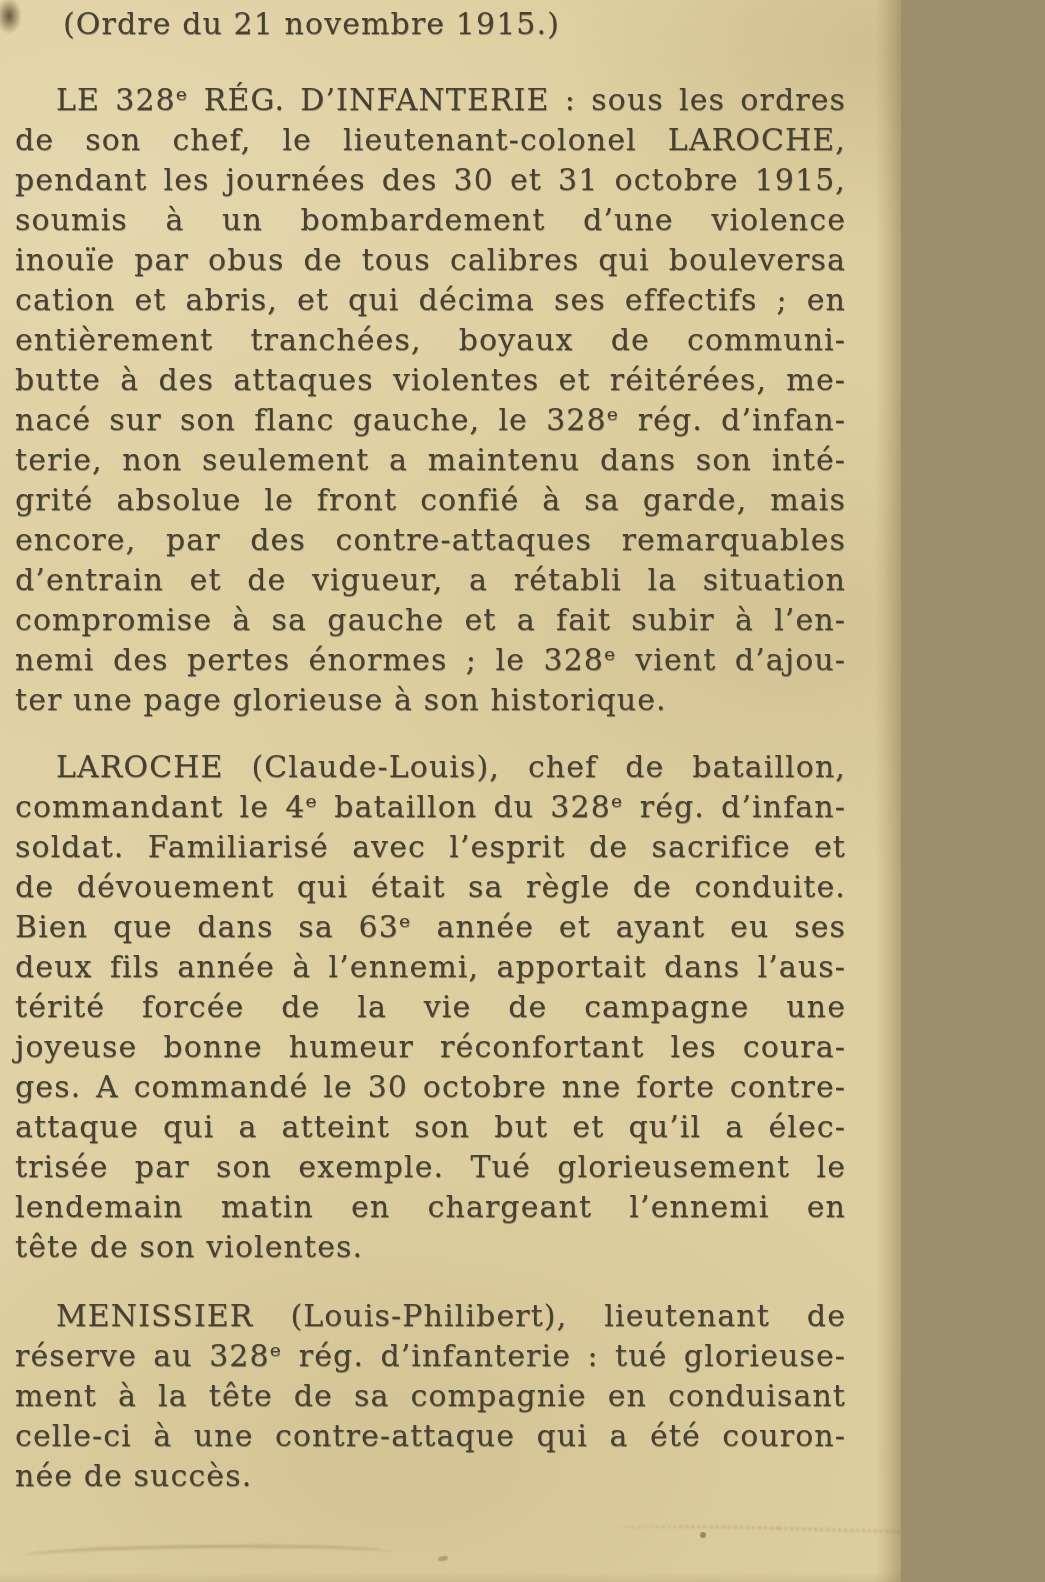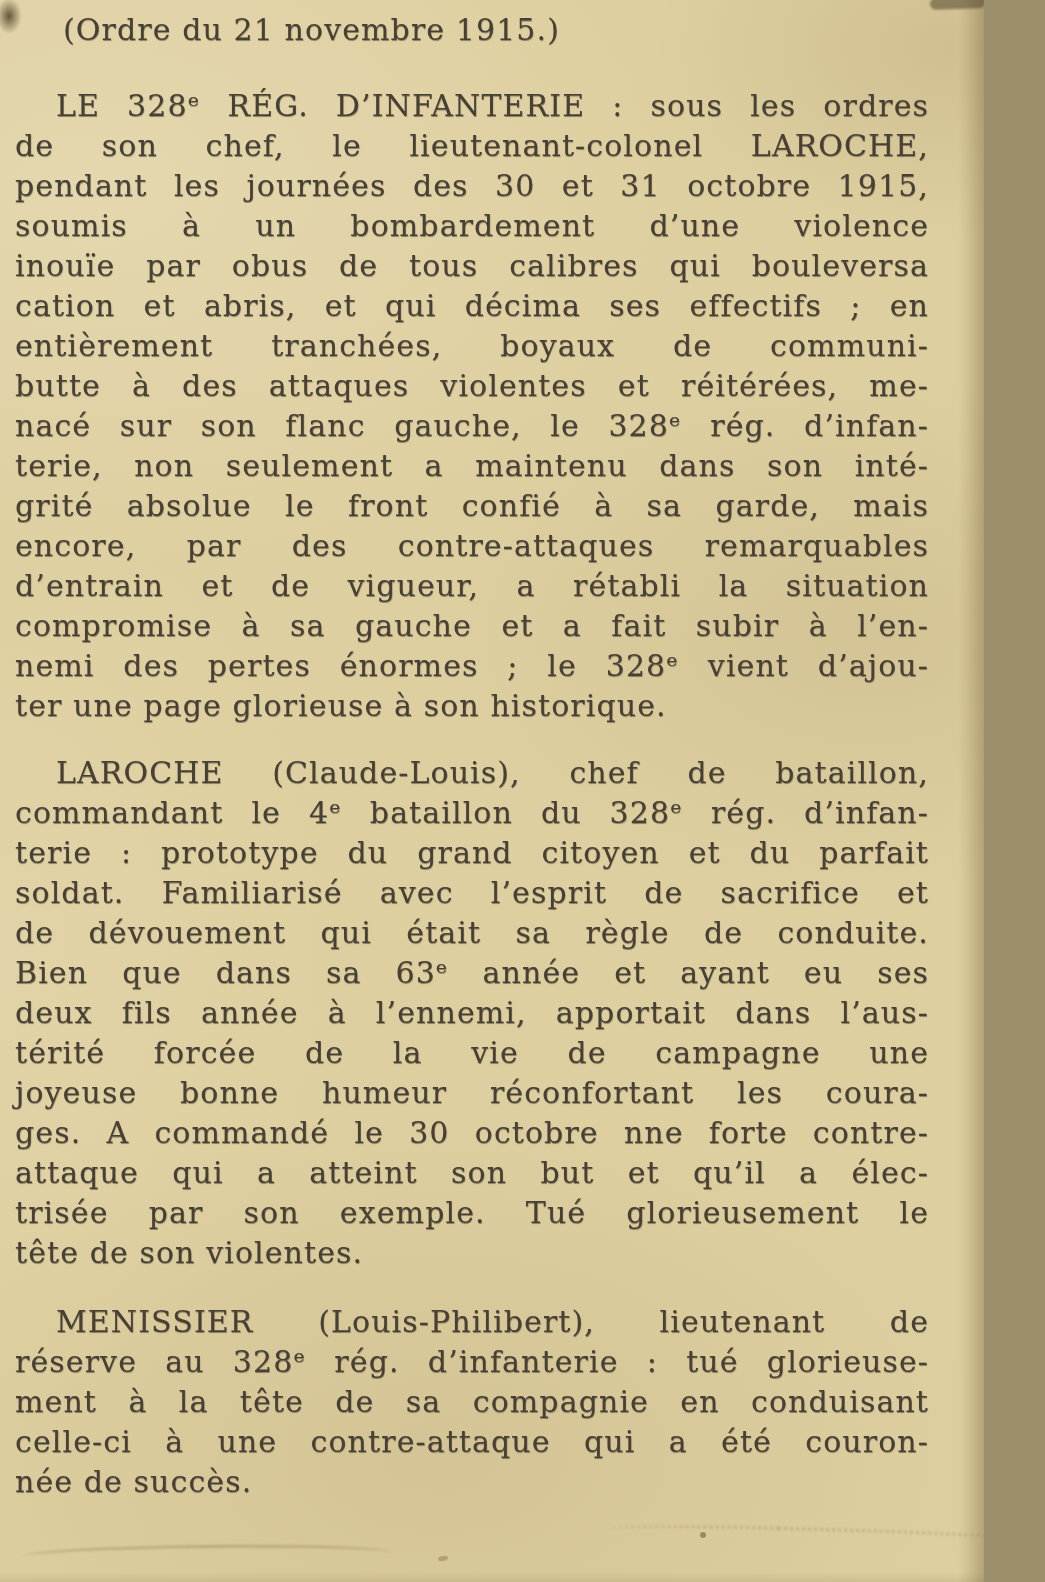--- a/index.html
+++ b/index.html
@@ -1,26 +1,26 @@
 <!DOCTYPE html>
 <html lang="fr"><head>
 <meta charset="utf-8">
 <style>
   html, body { margin: 0; padding: 0; }
   body { background: #9b8f6c; }
 
   .page {
     position: relative;
-    width: 984px;
+    width: 901px;
     height: 1582px;
     overflow: hidden;
     box-sizing: border-box;
     --paper: #decfa0;
     --ink: #474135;
-    padding: 10px 55px 0 15px;
+    padding: 4px 55px 0 15px;
     background:
       radial-gradient(900px 600px at 10% 12%, rgba(252,246,224,0.22), transparent 65%),
       radial-gradient(620px 380px at 88% 40%, rgba(120,98,52,0.10), transparent 70%),
       radial-gradient(800px 500px at 45% 92%, rgba(125,102,55,0.10), transparent 70%),
       radial-gradient(400px 260px at 97% 3%, rgba(120,98,52,0.14), transparent 75%),
       radial-gradient(500px 700px at 0% 60%, rgba(250,243,218,0.12), transparent 70%),
       var(--paper);
     font-family: "DejaVu Serif", "Liberation Serif", serif;
     font-size: 30px;
     line-height: 40px;
@@ -107,30 +107,30 @@
     <div class="ln">encore, par des contre-attaques remarquables</div>
     <div class="ln">d’entrain et de vigueur, a rétabli la situation</div>
     <div class="ln">compromise à sa gauche et a fait subir à l’en-</div>
     <div class="ln">nemi des pertes énormes ; le 328ᵉ vient d’ajou-</div>
     <div class="ln last">ter une page glorieuse à son historique.</div>
   </section>
 
   <section class="para p2">
     <div class="ln first">LAROCHE (Claude-Louis), chef de bataillon,</div>
     <div class="ln">commandant le 4ᵉ bataillon du 328ᵉ rég. d’infan-</div>
-    <div class="ln">terie : prototype du grand citoyen et du parfait</div>
     <div class="ln">soldat. Familiarisé avec l’esprit de sacrifice et</div>
     <div class="ln">de dévouement qui était sa règle de conduite.</div>
     <div class="ln">Bien que dans sa 63ᵉ année et ayant eu ses</div>
     <div class="ln">deux fils année à l’ennemi, apportait dans l’aus-</div>
     <div class="ln">térité forcée de la vie de campagne une</div>
     <div class="ln">joyeuse bonne humeur réconfortant les coura-</div>
     <div class="ln">ges. A commandé le 30 octobre nne forte contre-</div>
     <div class="ln">attaque qui a atteint son but et qu’il a élec-</div>
     <div class="ln">trisée par son exemple. Tué glorieusement le</div>
+    <div class="ln">lendemain matin en chargeant l’ennemi en</div>
     <div class="ln last">tête de son violentes.</div>
   </section>
 
   <section class="para p3">
     <div class="ln first">MENISSIER (Louis-Philibert), lieutenant de</div>
     <div class="ln">réserve au 328ᵉ rég. d’infanterie : tué glorieuse-</div>
     <div class="ln">ment à la tête de sa compagnie en conduisant</div>
     <div class="ln">celle-ci à une contre-attaque qui a été couron-</div>
     <div class="ln last">née de succès.</div>
   </section>

